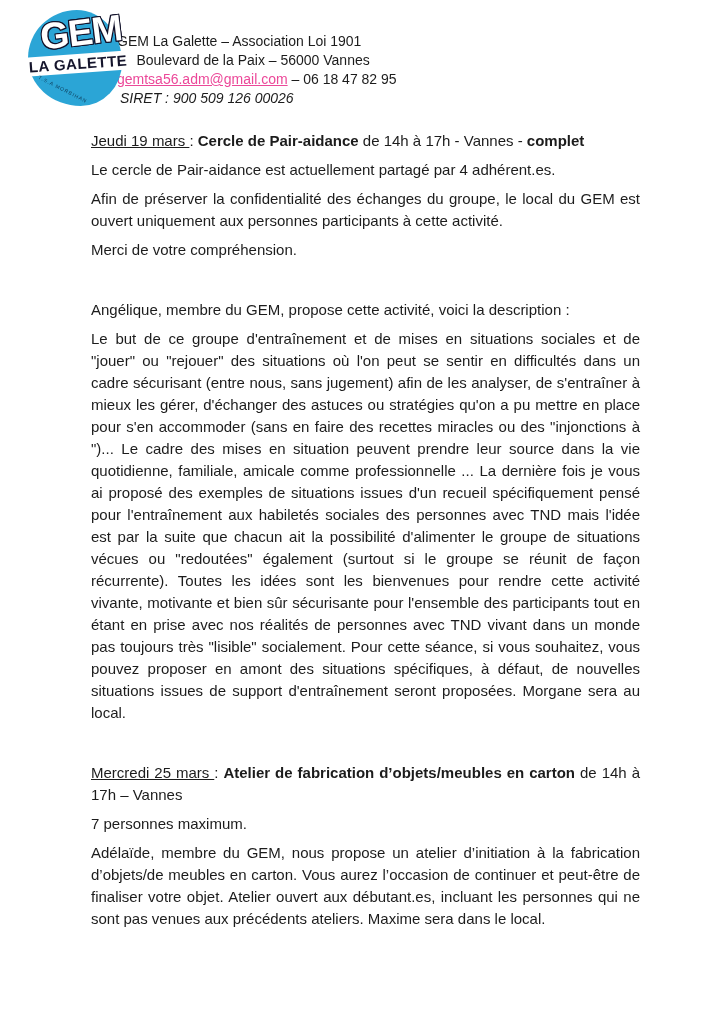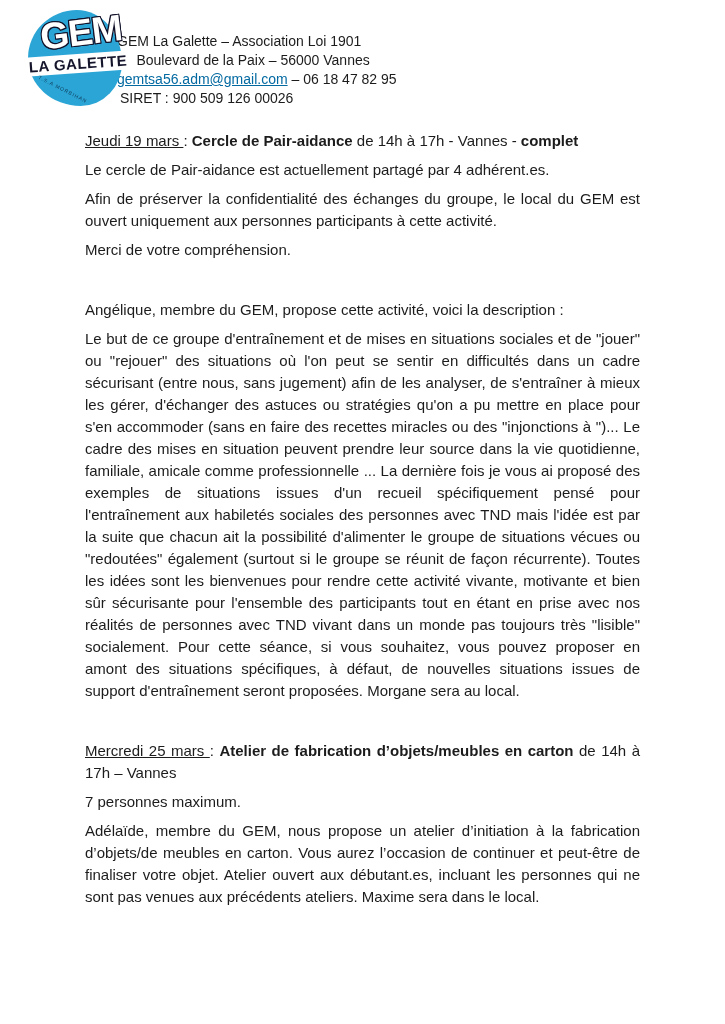--- a/index.html
+++ b/index.html
@@ -43,31 +43,32 @@
   .logo-band span {
     font-size: 15px; font-weight: bold; color: #15152c; letter-spacing: 0.5px; white-space: nowrap;
   }
   .logo-curve {
     position: absolute; left: 8px; bottom: 16px;
     font-size: 5px; color: #0d3a57; letter-spacing: 1px;
     transform: rotate(27deg);
     white-space: nowrap;
   }
   .contact { margin-left: -6px; padding-top: 24px; font-size: 14px; line-height: 19px; }
-  .contact .email { color: #0369a1; text-decoration: underline; cursor: pointer; }
-  .contact .siret { padding-left: 3px; }
+  .contact .email { color: #ec4899; text-decoration: underline; cursor: pointer; }
+  .contact .siret { padding-left: 3px; font-style: italic; }
 
   
   .content { padding: 0 85px 0 85px; }
   .section { margin-top: 38px; }
   .section.first { margin-top: 14px; }
   .heading, .para {
     font-size: 15px; line-height: 22px;
     text-align: justify;
     margin-bottom: 7px;
+    margin-left: 6px;
   }
   .heading .u { text-decoration: underline; }
   .heading b { font-weight: bold; }
 </style>
 </head>
 <body>
 
 <div class="page">
 
   <header class="header">

